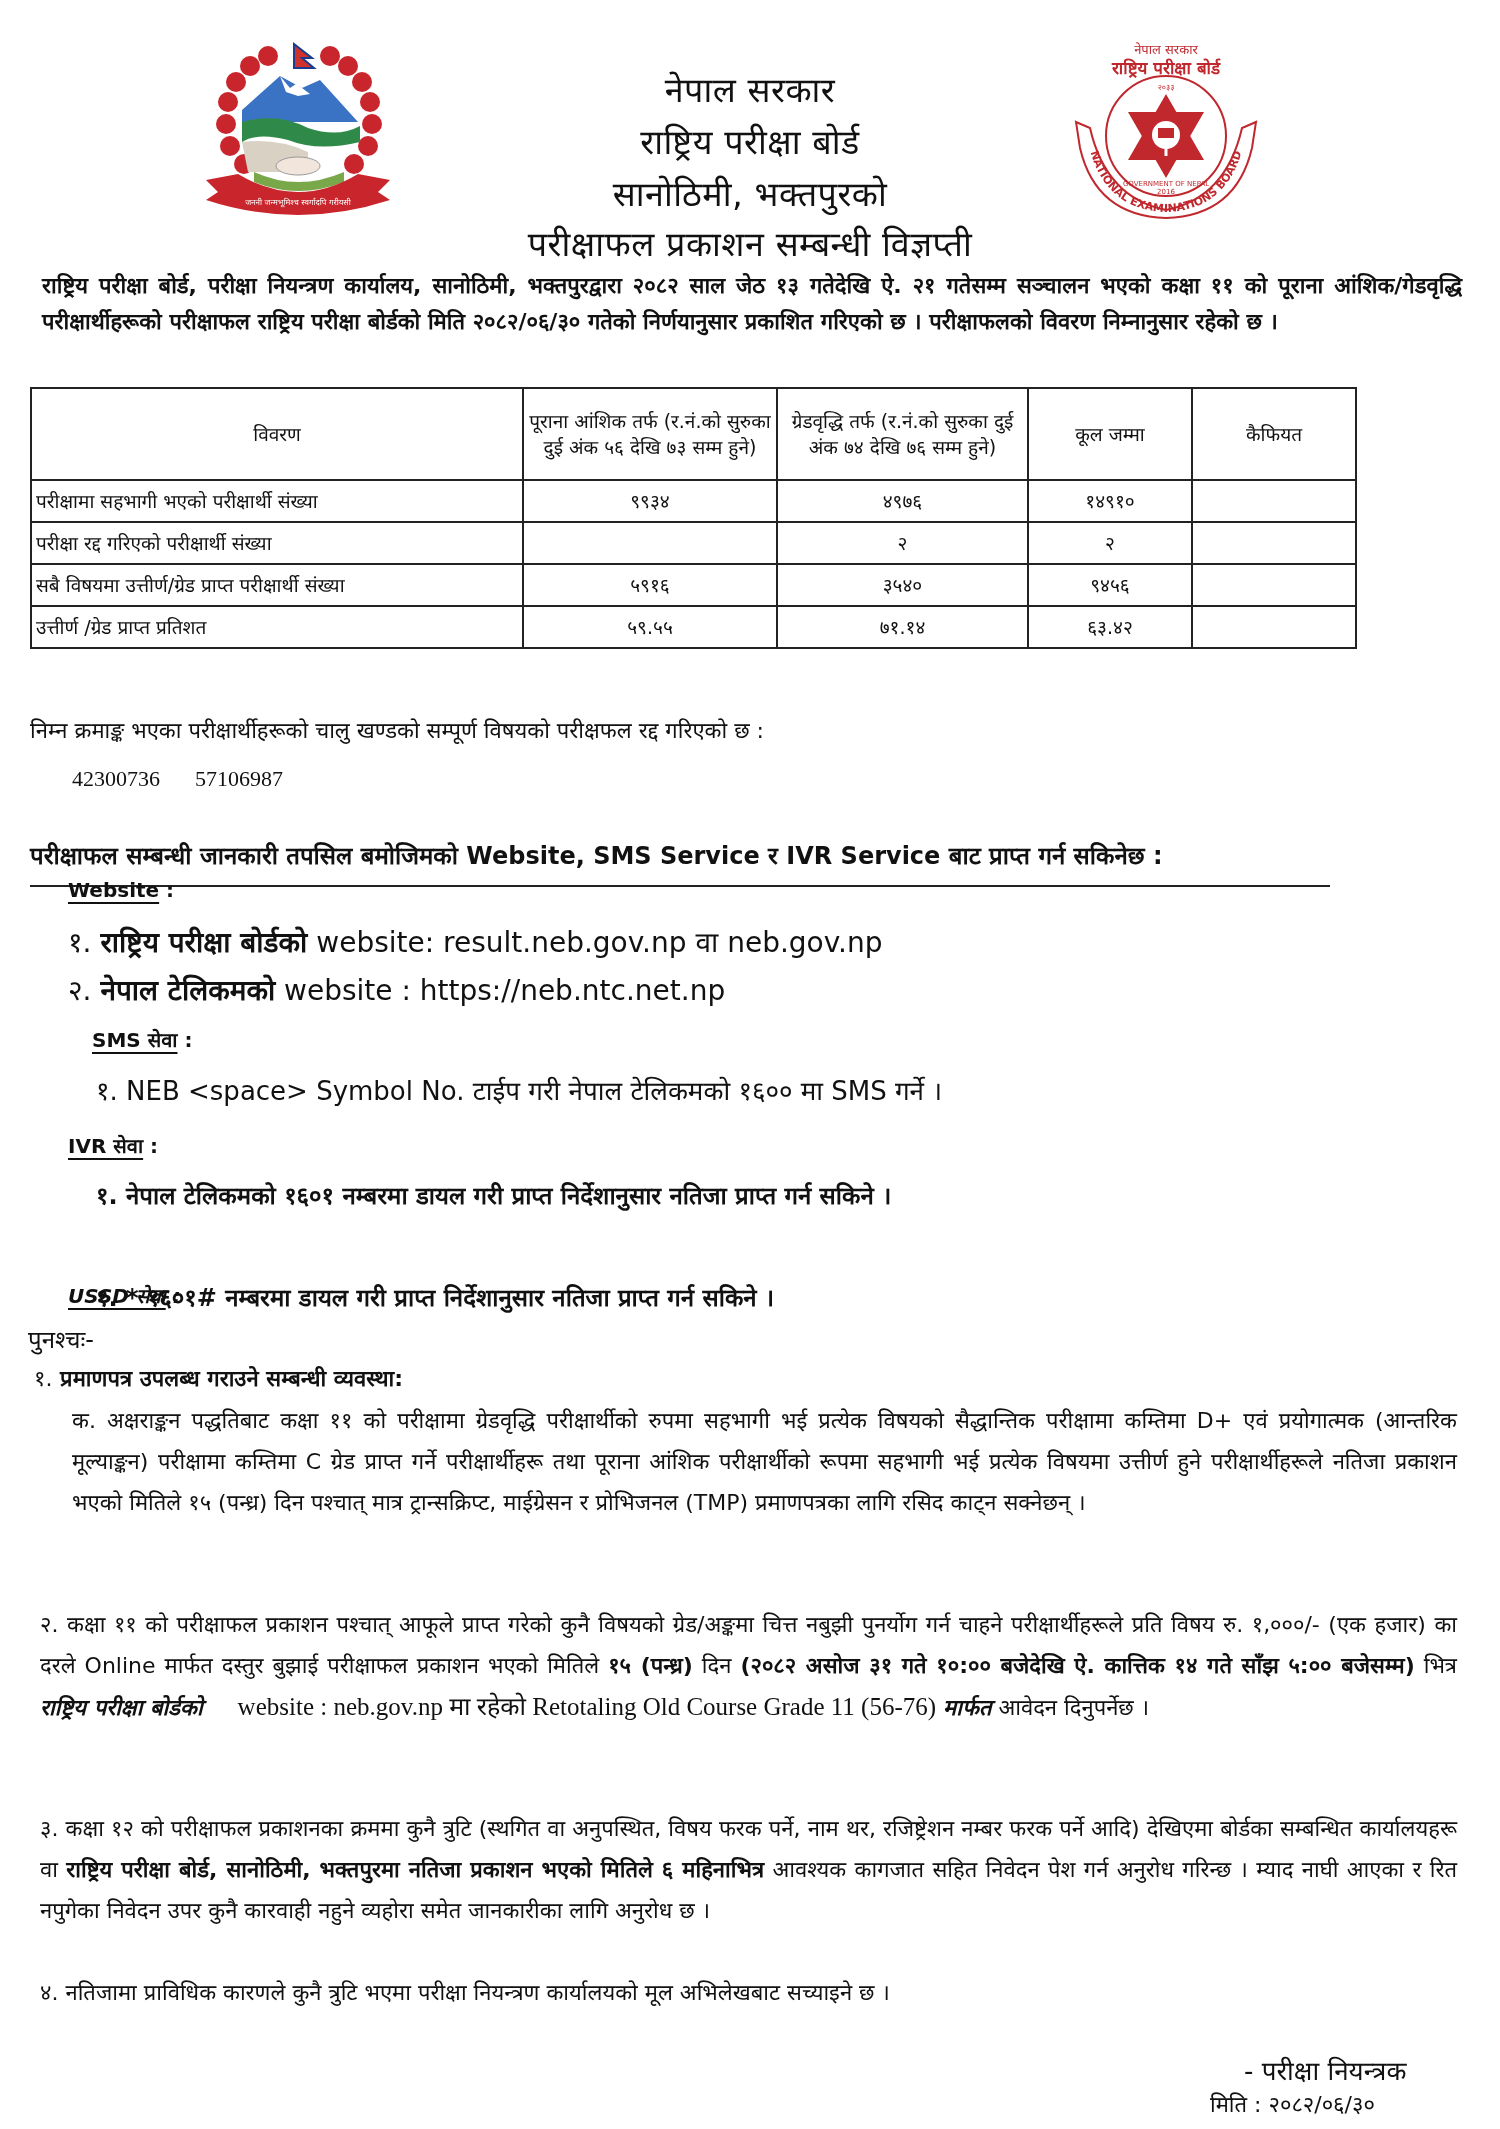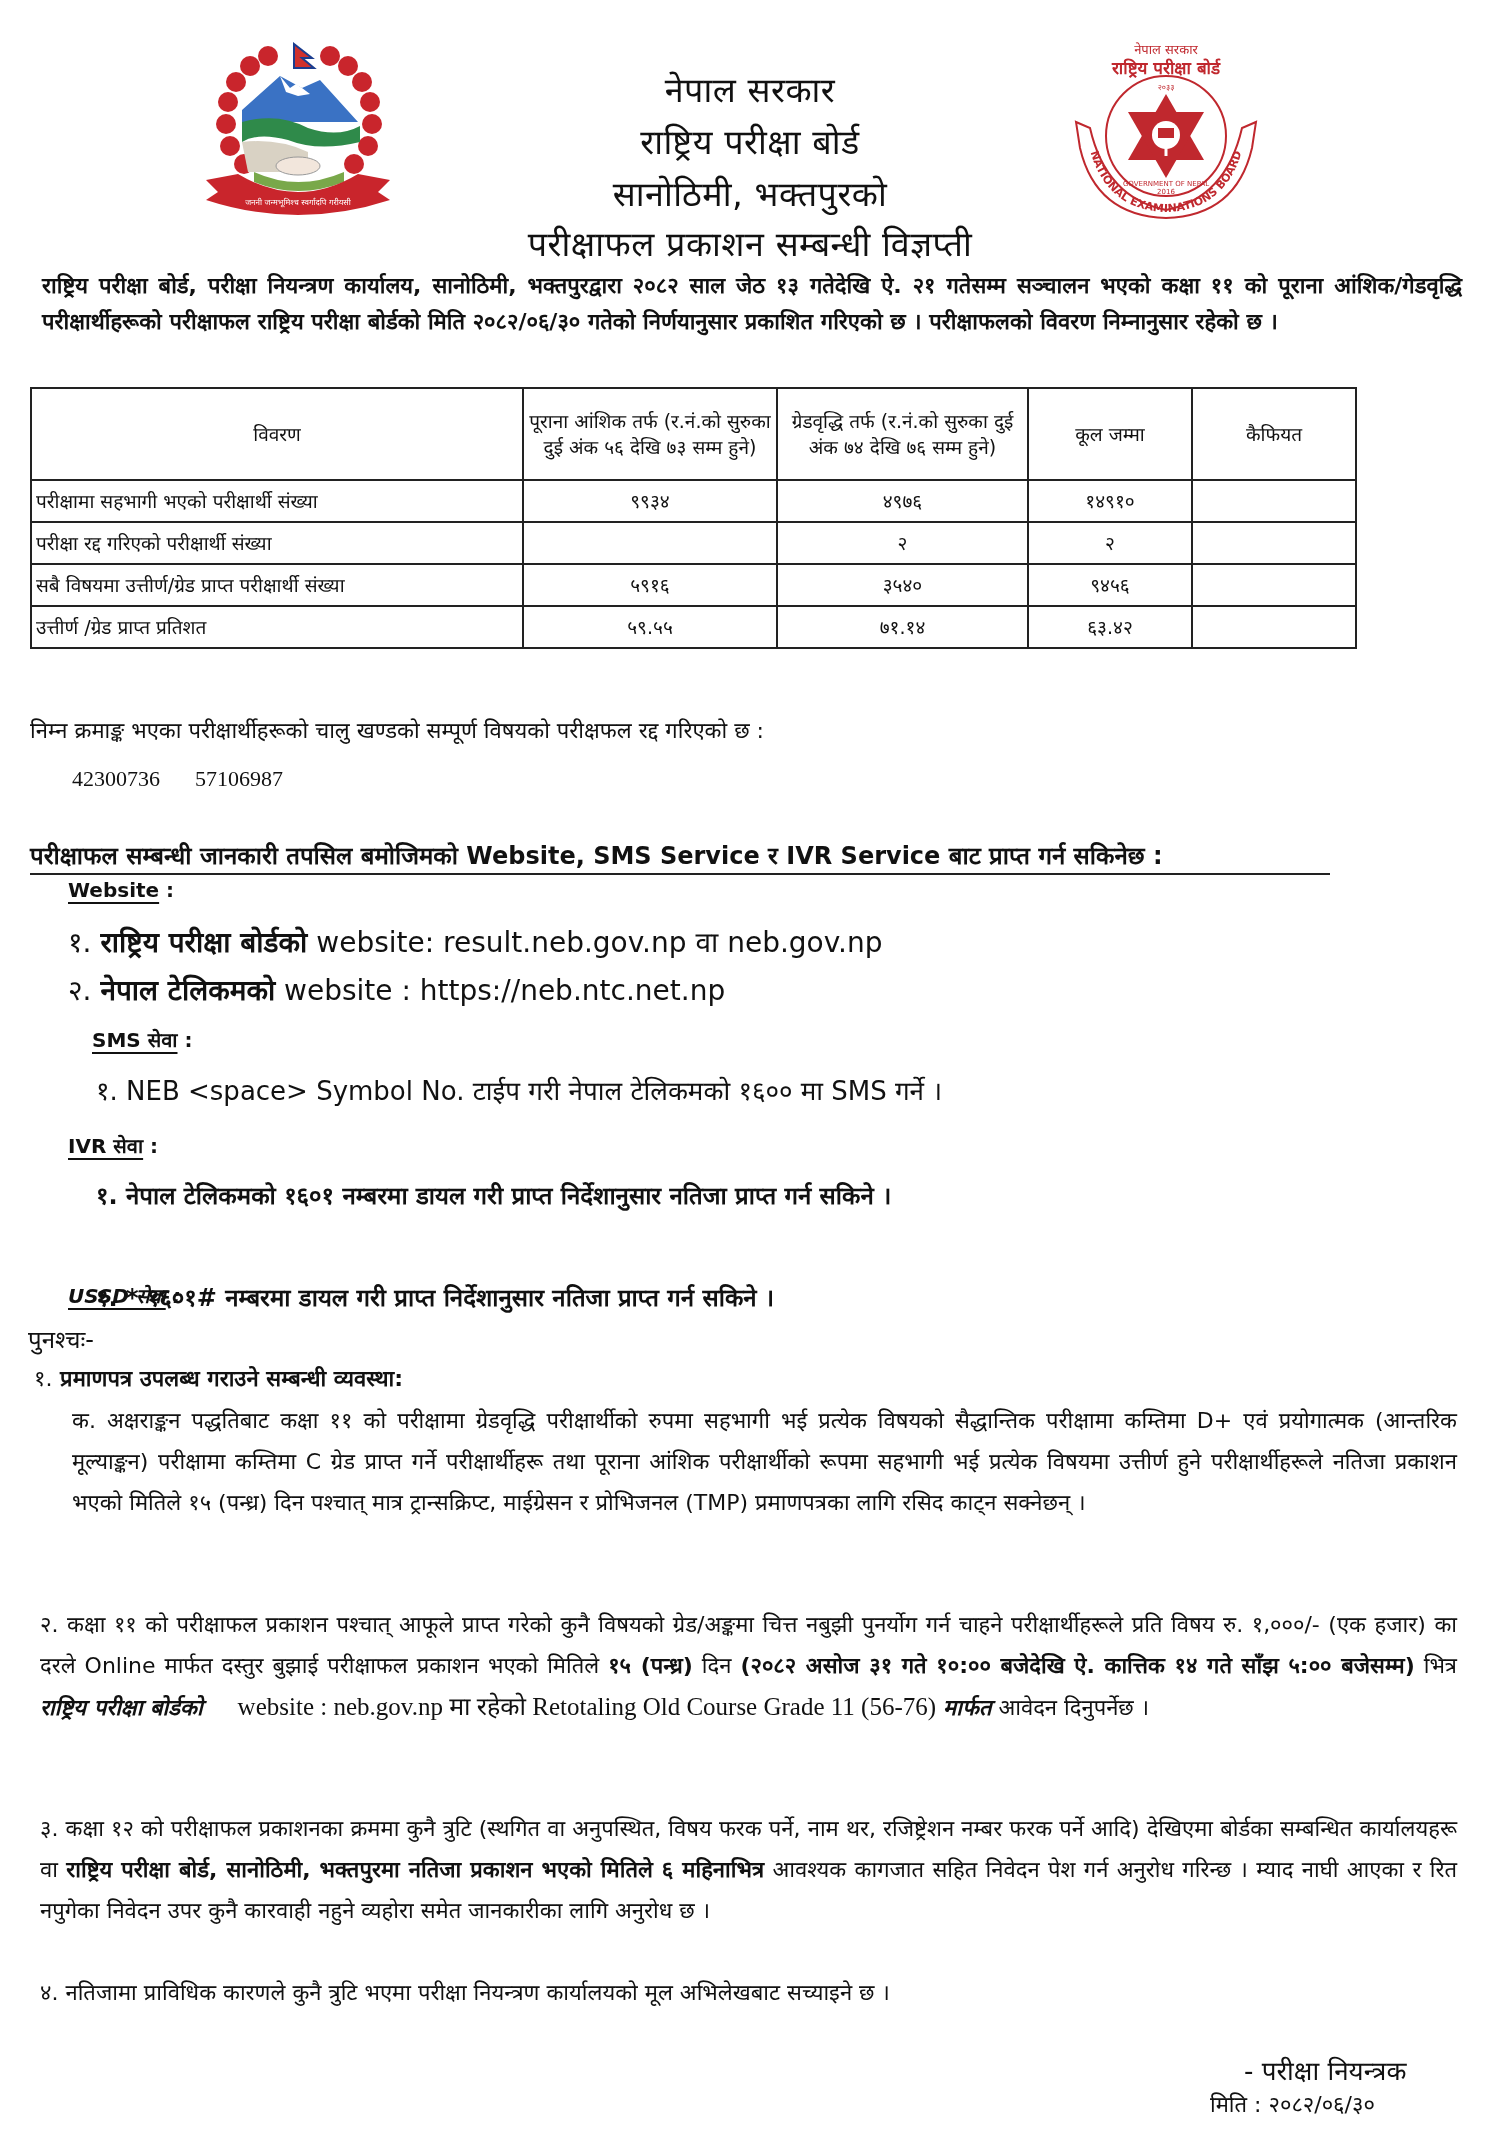--- a/index.html
+++ b/index.html
@@ -131,21 +131,21 @@
 </tbody>
   </table>
 
 <div class="abs bold" style="left:30px;top:714px;font-size:22px;">निम्न क्रमाङ्क भएका परीक्षार्थीहरूको चालु खण्डको सम्पूर्ण विषयको परीक्षफल रद्द गरिएको छ :</div>
 <div class="abs serif" style="left:44px;top:766px;font-size:22px;">
   <span>42300736</span>
   <span style="display:inline-block;width:24px"></span>
   <span>57106987</span>
 </div>
 
-<div class="abs" style="left:30px;top:838px;font-size:24px;font-weight:bold;width:1300px;border-bottom:2px solid #222;padding-bottom:2px;">
+<div class="abs" style="left:30px;top:838px;font-size:24px;font-weight:bold;width:1300px;border-bottom:2px solid #222;padding-bottom:14px;">
   <span>परीक्षाफल सम्बन्धी जानकारी तपसिल बमोजिमको Website, SMS Service र IVR Service बाट प्राप्त गर्न सकिनेछ :</span>
 </div>
 
 <div class="sec-h" style="left:68px;top:878px;">
   <span class="ul">Website</span> <span>:</span>
 </div>
 <div class="item" style="left:68px;top:922px;">
   <span>१.</span>
   <b>राष्ट्रिय परीक्षा बोर्डको</b>
   <span>website: result.neb.gov.np वा neb.gov.np</span>

